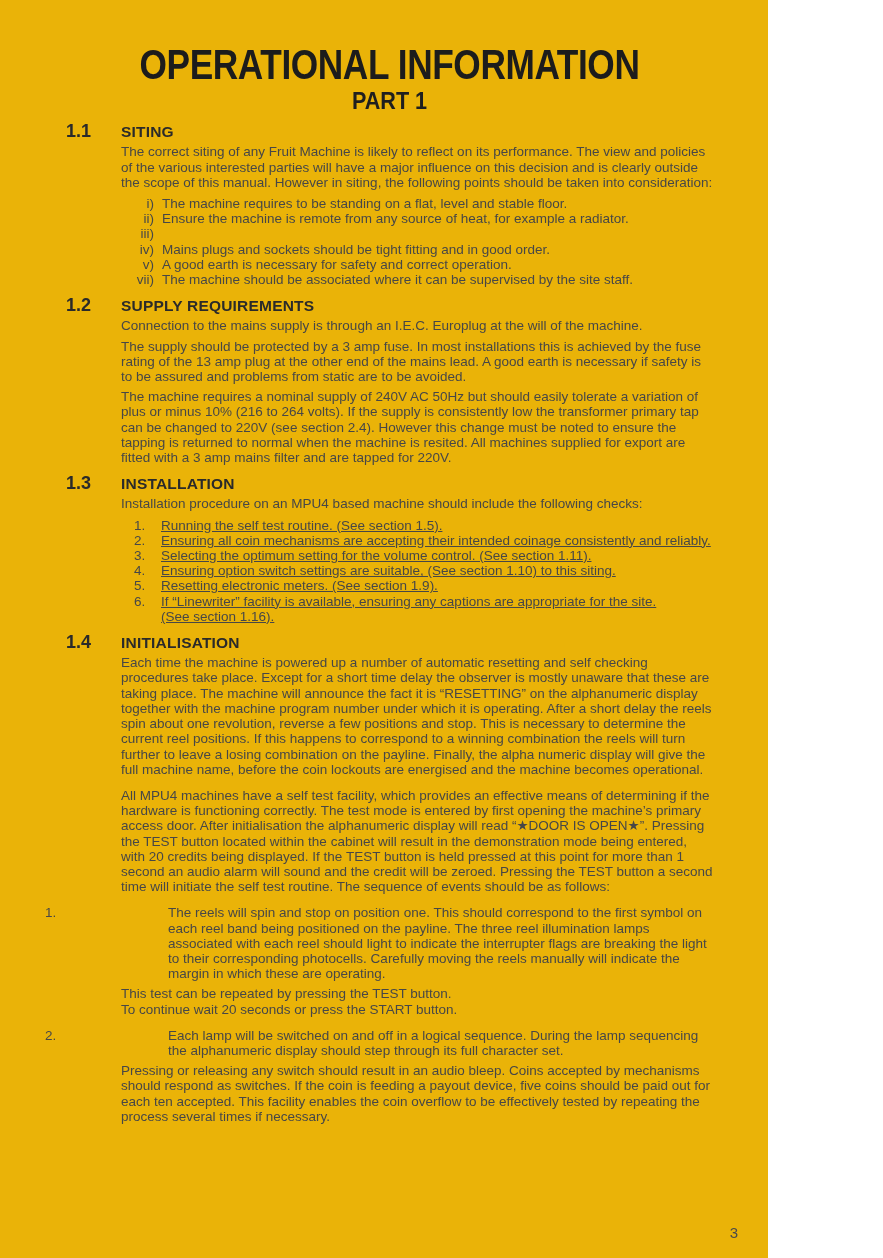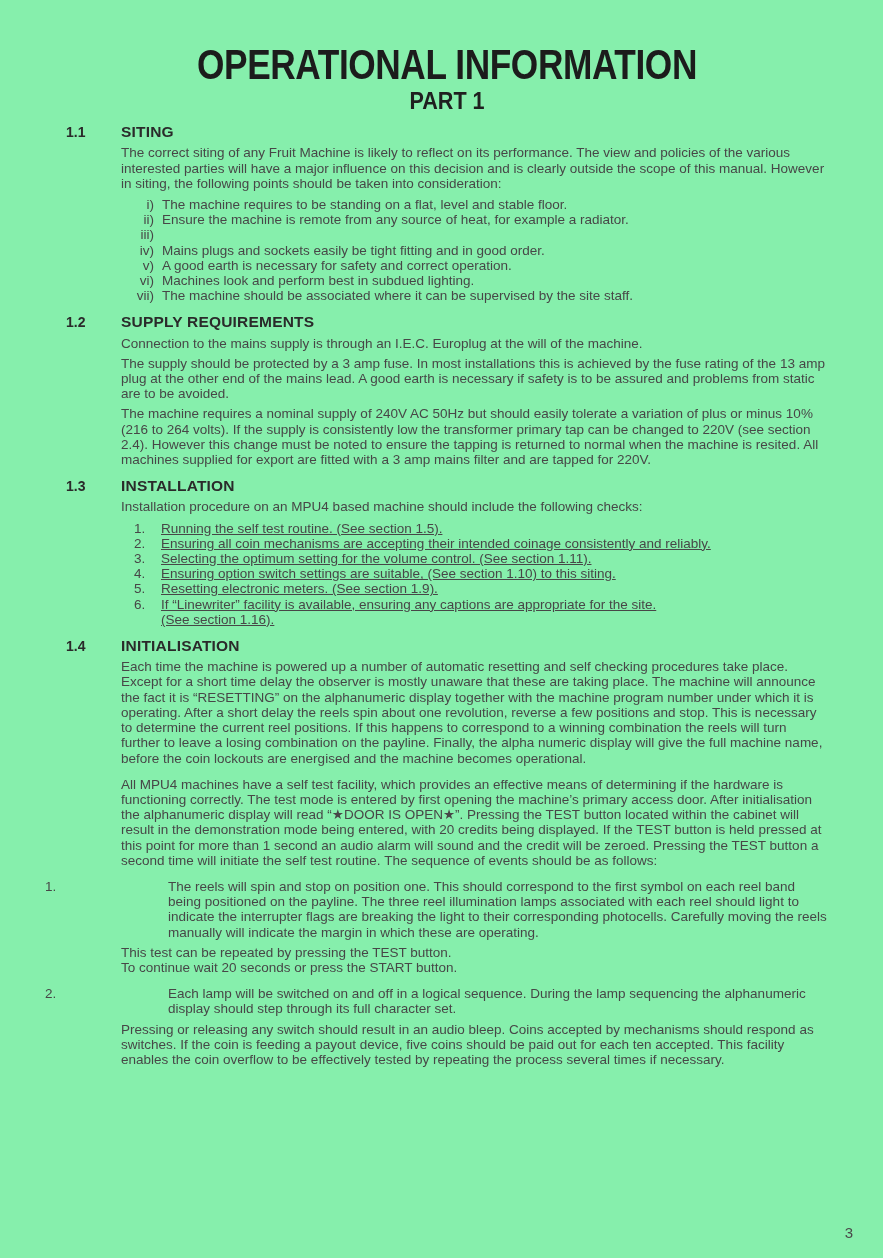--- a/index.html
+++ b/index.html
@@ -1,21 +1,21 @@
 <!DOCTYPE html>
 <html><head>
 <meta charset="utf-8">
 <style>
   html, body { margin: 0; padding: 0; background: #ffffff; }
   .doc {
     position: relative;
-    width: 883px;
+    width: 768px;
     height: 1258px;
     box-sizing: border-box;
-    background: #86efac;
+    background: #eab308;
     padding: 44px 55px 0 66px;
     overflow: hidden;
     font-family: "Liberation Sans", sans-serif;
     color: #474747;
     font-size: 13.5px;
     line-height: 15.2px;
   }
   header { text-align: center; margin-bottom: 10px; }
   h1 {
     margin: 0;
@@ -36,21 +36,21 @@
     color: #1f1f1f;
     transform: scaleX(0.9);
     transform-origin: 50% 50%;
   }
   .sec { margin-top: 11px; }
   .sec-head { display: flex; align-items: baseline; margin: 0 0 4px 0; }
   .sec-num {
     width: 55px;
     flex-shrink: 0;
     font-weight: bold;
-    font-size: 14px;
+    font-size: 18px;
     color: #2a2a2a;
   }
   .sec-title {
     font-weight: bold;
     font-size: 15.5px;
     color: #2a2a2a;
     letter-spacing: 0.2px;
   }
   .sec-body { margin-left: 55px; }
   .para { margin: 5px 0 0 0; }
@@ -99,29 +99,25 @@
         </div>
         <div class="rrow">
           <span class="rmark">ii)</span>
           <span class="rtext">Ensure the machine is remote from any source of heat, for example a radiator.</span>
         </div>
         <div class="rrow">
           <span class="rmark">iii)</span>
         </div>
         <div class="rrow">
           <span class="rmark">iv)</span>
-          <span class="rtext">Mains plugs and sockets easily be tight fitting and in good order.</span>
+          <span class="rtext">Mains plugs and sockets should be tight fitting and in good order.</span>
         </div>
         <div class="rrow">
           <span class="rmark">v)</span>
           <span class="rtext">A good earth is necessary for safety and correct operation.</span>
-        </div>
-        <div class="rrow">
-          <span class="rmark">vi)</span>
-          <span class="rtext">Machines look and perform best in subdued lighting.</span>
         </div>
         <div class="rrow">
           <span class="rmark">vii)</span>
           <span class="rtext">The machine should be associated where it can be supervised by the site staff.</span>
         </div>
       </div>
     </div>
   </section>
 
   <section class="sec">

